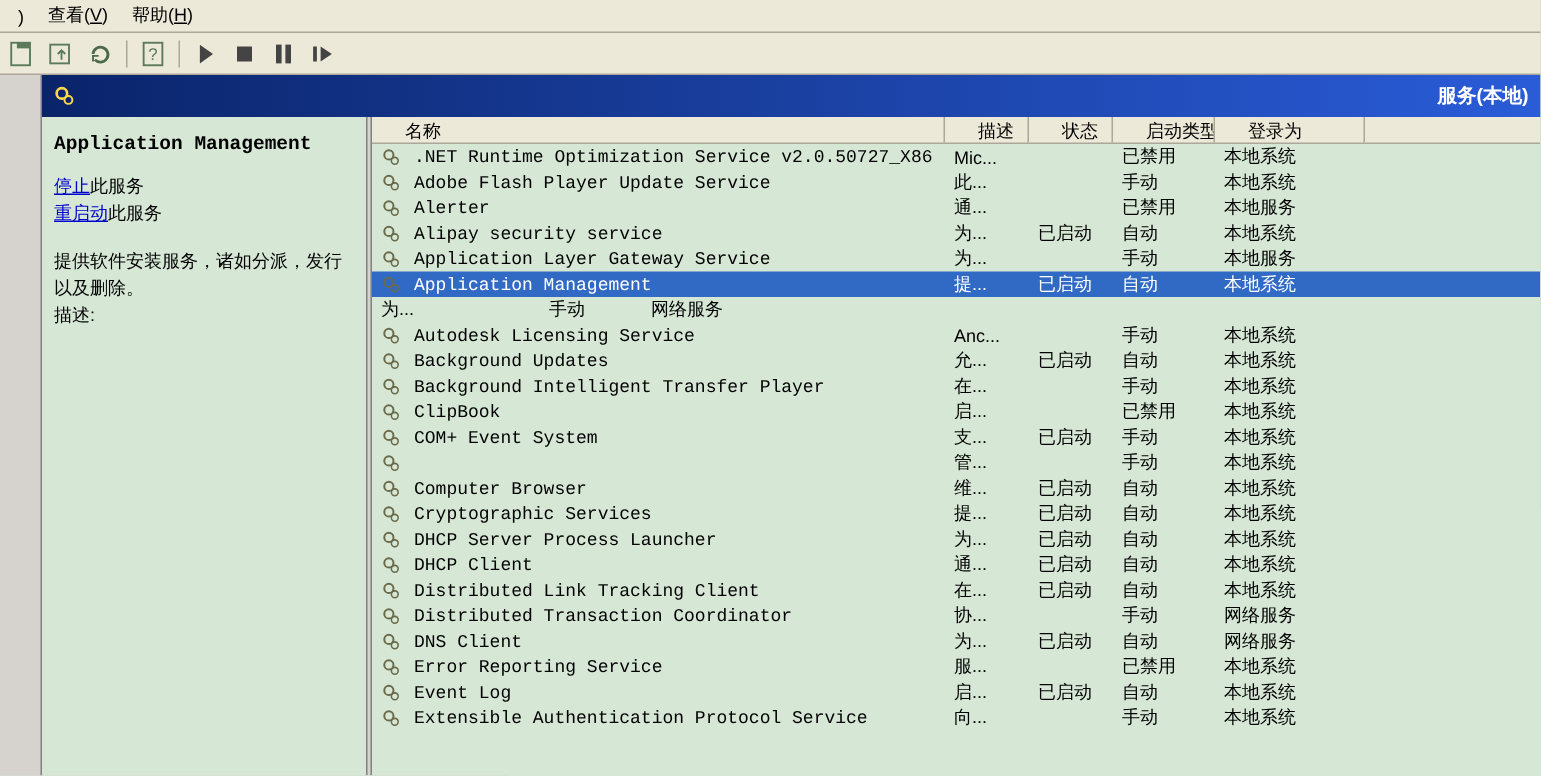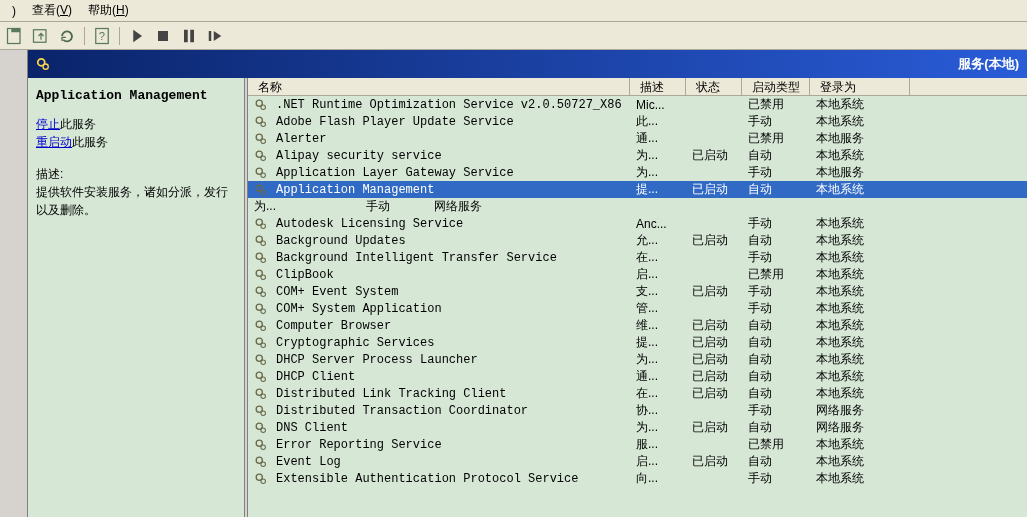--- a/index.html
+++ b/index.html
@@ -22,21 +22,21 @@
   .body-row { display: flex; flex: 1; overflow: hidden; }
   .left-pane { width: 216px; background: #d6e7d6; padding: 10px 8px; font-size: 12px; }
   .left-title { font-family: "Courier New", monospace; font-weight: bold; font-size: 13px; margin-bottom: 12px; }
   .link { color: #0000cc; text-decoration: underline; cursor: pointer; }
   .left-block { margin-bottom: 14px; line-height: 1.5; }
   
   .splitter { width: 4px; background: #d6d3ce; border-left: 1px solid #808080; border-right: 1px solid #808080; cursor: col-resize; }
   
   .list-pane { flex: 1; background: #d6e7d6; position: relative; overflow: hidden;}
   .list-header { display: flex; background: #ece9d8; border-bottom: 1px solid #aca899; height: 18px; }
-  .col-h { padding: 1px 10px; border-right: 1px solid #aca899; font-size: 12px; white-space: nowrap; overflow:hidden;}
+  .col-h { padding: 1px 22px; border-right: 1px solid #aca899; font-size: 12px; white-space: nowrap; overflow:hidden;}
   
   .rows { overflow-y: auto; height: calc(100% - 18px);}
   .row { display: flex; height: 17px; align-items: center; white-space: nowrap; font-family: "Courier New", monospace; font-size: 12px;}
   .row.selected { background: #316ac5; color: #fff; }
   .cell { padding: 0 6px; overflow: hidden; text-overflow: clip; white-space: nowrap; font-size: 12px; }
   .c-name { width: 382px; display:flex; align-items:center; gap:8px;}
   .c-desc { width: 56px; font-family: "SimSun","宋体",sans-serif;}
   .c-state { width: 56px; font-family: "SimSun","宋体",sans-serif;}
   .c-start { width: 68px; font-family: "SimSun","宋体",sans-serif;}
   .c-logon { width: 100px; font-family: Liberation Mono, monospace;}
@@ -117,22 +117,22 @@
       <span>服务(本地)</span>
     </div>
     <div class="body-row">
       <div class="left-pane">
         <div class="left-title">Application Management</div>
         <div class="left-block">
           <span class="link">停止</span><span>此服务</span><br>
           <span class="link">重启动</span><span>此服务</span>
         </div>
         <div class="left-block">
+          <div>提供软件安装服务，诸如分派，发行以及删除。</div>
           <div>描述:</div>
-          <div>提供软件安装服务，诸如分派，发行以及删除。</div>
         </div>
       </div>
       <div class="splitter"></div>
       <div class="list-pane">
         <div class="list-header">
           <div class="col-h" style="width:382px">名称</div>
           <div class="col-h" style="width:56px">描述</div>
           <div class="col-h" style="width:56px">状态</div>
           <div class="col-h" style="width:68px">启动类型</div>
           <div class="col-h" style="width:100px">登录为</div>
@@ -265,21 +265,21 @@
               <div class="cell c-logon">本地系统</div>
             </div>
             <div class="row">
               <div class="cell c-name">
                 <span class="gear-icon">
                   <svg viewBox="0 0 16 16">
                     <circle cx="6" cy="6" r="3.5" fill="none" stroke="#6a6a4a" stroke-width="1.5"></circle>
                     <circle cx="10.5" cy="10.5" r="2.6" fill="none" stroke="#6a6a4a" stroke-width="1.2"></circle>
                   </svg>
                 </span>
-                <span>Background Intelligent Transfer Service</span>
+                <span>Background Intelligent Transfer Player</span>
               </div>
               <div class="cell c-desc">在...</div>
               <div class="cell c-state"></div>
               <div class="cell c-start">手动</div>
               <div class="cell c-logon">本地系统</div>
             </div>
             <div class="row">
               <div class="cell c-name">
                 <span class="gear-icon">
                   <svg viewBox="0 0 16 16">
@@ -310,21 +310,20 @@
               <div class="cell c-logon">本地系统</div>
             </div>
             <div class="row">
               <div class="cell c-name">
                 <span class="gear-icon">
                   <svg viewBox="0 0 16 16">
                     <circle cx="6" cy="6" r="3.5" fill="none" stroke="#6a6a4a" stroke-width="1.5"></circle>
                     <circle cx="10.5" cy="10.5" r="2.6" fill="none" stroke="#6a6a4a" stroke-width="1.2"></circle>
                   </svg>
                 </span>
-                <span>COM+ System Application</span>
               </div>
               <div class="cell c-desc">管...</div>
               <div class="cell c-state"></div>
               <div class="cell c-start">手动</div>
               <div class="cell c-logon">本地系统</div>
             </div>
             <div class="row">
               <div class="cell c-name">
                 <span class="gear-icon">
                   <svg viewBox="0 0 16 16">

